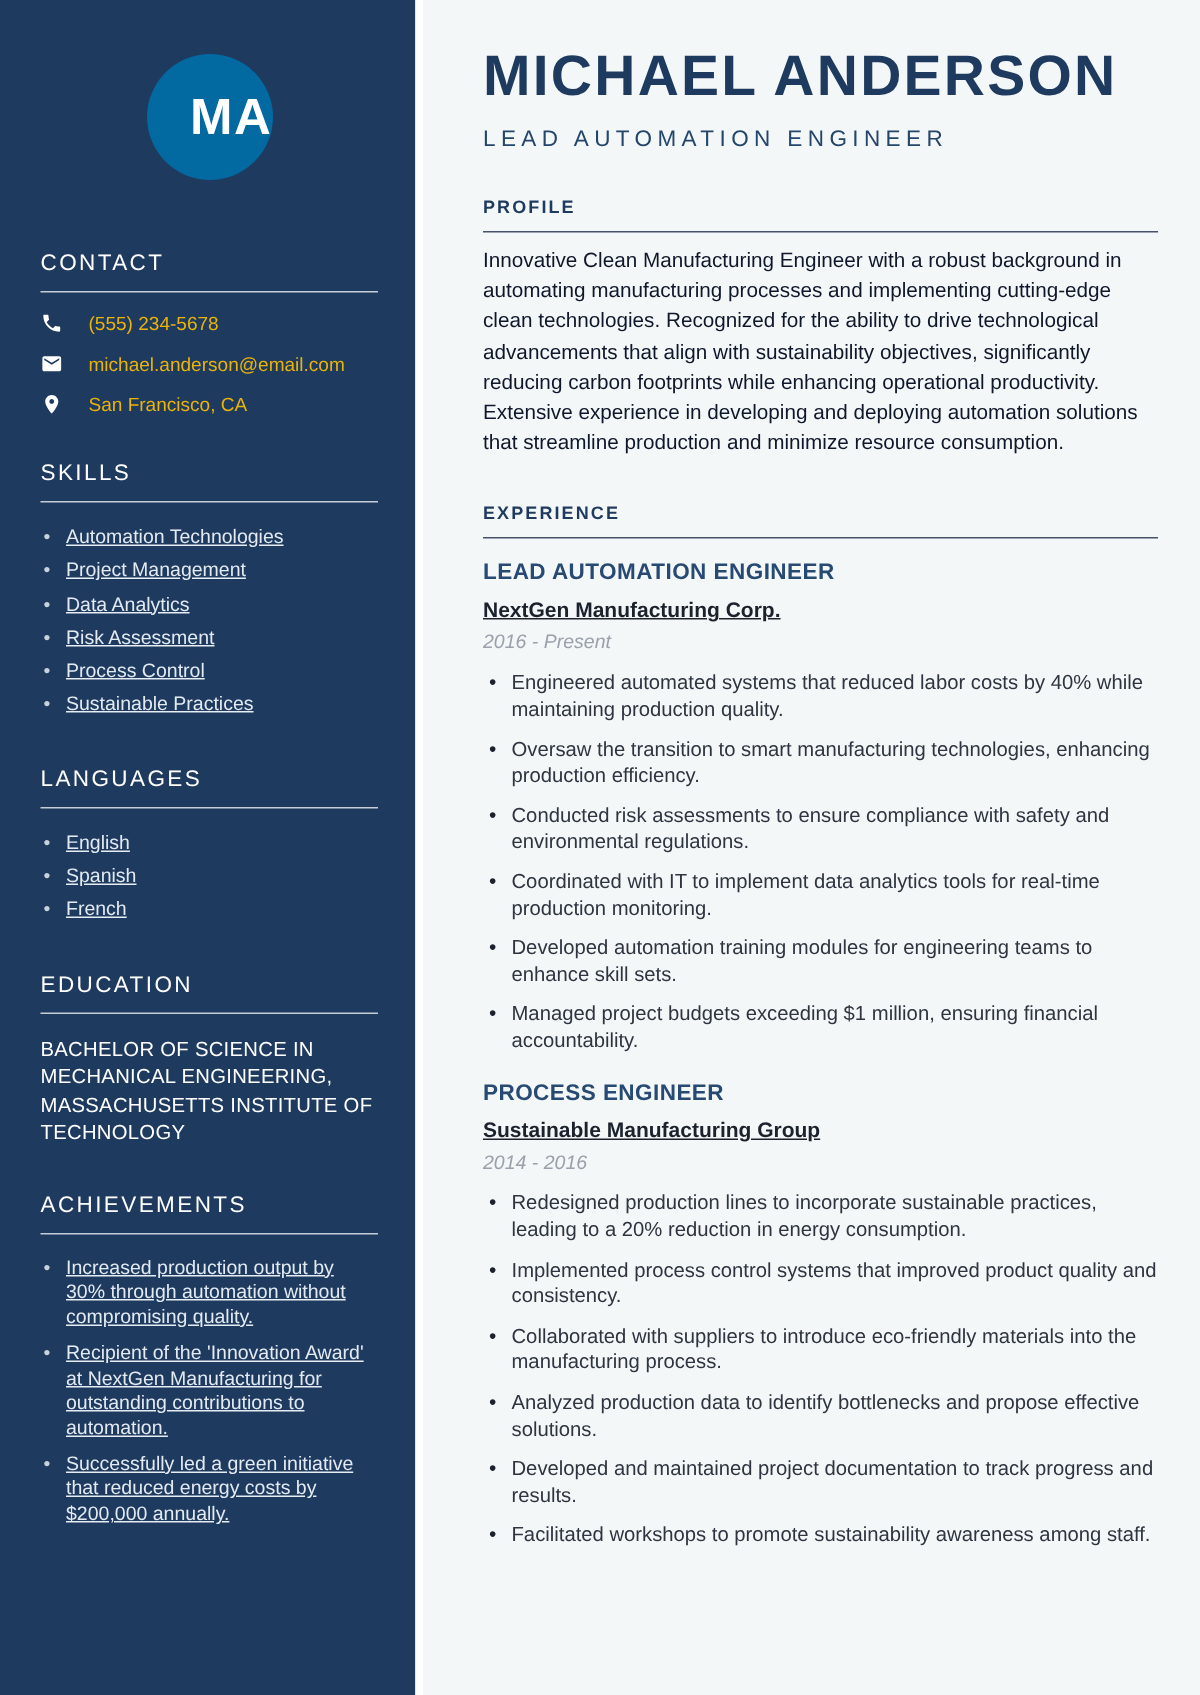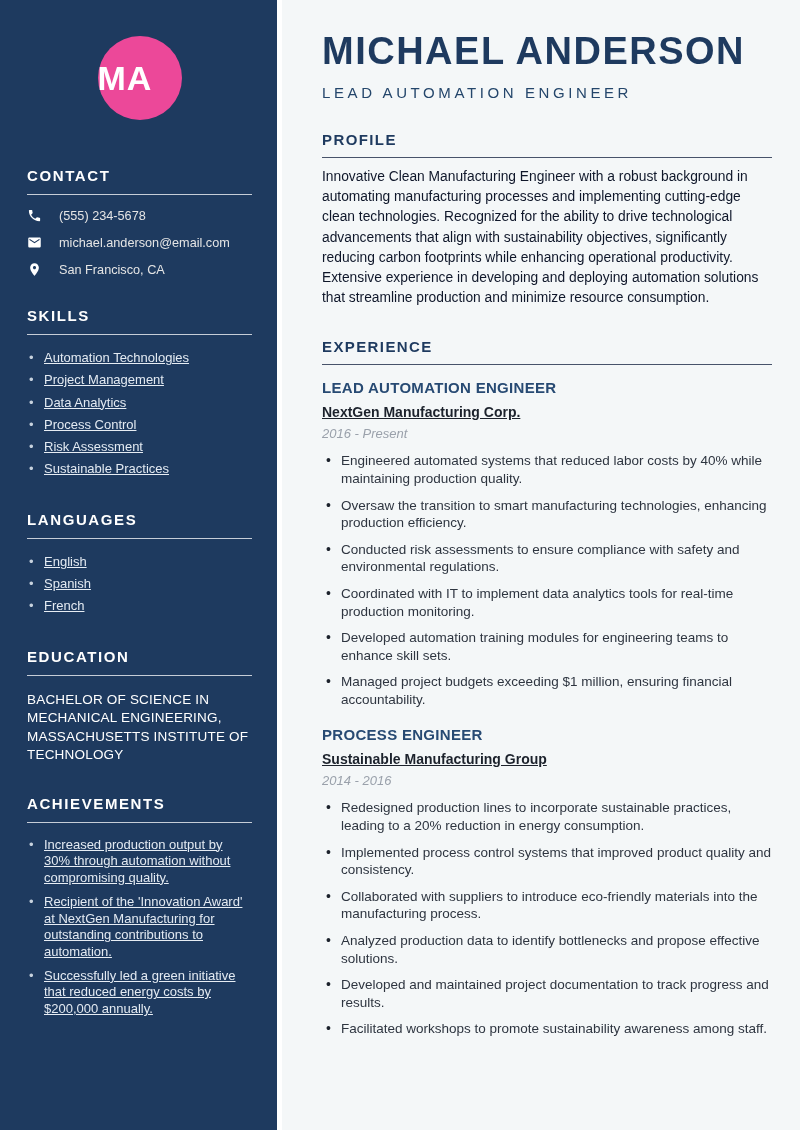--- a/index.html
+++ b/index.html
@@ -8,35 +8,35 @@
   .page { width: 800px; height: 1130px; display: flex; overflow: hidden; background: #ffffff; }
 
   
   .sidebar {
     width: 277px; min-width: 277px; height: 100%;
     background: #1e3a5f; color: #e7edf4;
     padding: 36px 25px 20px 27px;
   }
   .avatar {
     width: 84px; height: 84px; border-radius: 50%;
-    background: #ec4899; color: #ffffff;
-    display: flex; align-items: center; justify-content: flex-start;
+    background: #0369a1; color: #ffffff;
+    display: flex; align-items: center; justify-content: flex-end;
     font-size: 34px; font-weight: bold; letter-spacing: 1px;
     margin: 0 auto;
   }
   .side-section { margin-top: 30px; }
   .side-section.first { margin-top: 47px; }
   .side-heading {
-    color: #ffffff; font-size: 15px; font-weight: bold; letter-spacing: 1.6px;
+    color: #ffffff; font-size: 15px; font-weight: normal; letter-spacing: 1.6px;
     padding-bottom: 10px; border-bottom: 1px solid rgba(255,255,255,0.75);
   }
   .contact-list { margin-top: 13px; }
   .contact-row { display: flex; align-items: center; margin-top: 12px; }
   .contact-row .cicon { width: 15px; height: 15px; margin-right: 17px; flex: none; display: block; }
-  .contact-row .ctext { font-size: 12.7px; color: #e5e5e5; }
+  .contact-row .ctext { font-size: 12.7px; color: #eab308; }
 
   ul.side-list { list-style: none; margin-top: 12px; text-decoration: underline; }
   ul.side-list li {
     font-size: 13px; color: #e3eaf2; line-height: 22.3px;
     padding-left: 17px; position: relative;
   }
   ul.side-list li::before {
     content: "•"; position: absolute; left: 2px; color: #c7d2de;
   }
   .degree {
@@ -53,21 +53,21 @@
   }
   .name {
     font-size: 38px; font-weight: bold; color: #1e3a5f; letter-spacing: 1.5px;
     line-height: 1;
   }
   .job-subtitle {
     margin-top: 14px; font-size: 15px; font-weight: 500; color: #24466b;
     letter-spacing: 3.6px;
   }
   .main-heading {
-    margin-top: 30px; font-size: 15px; font-weight: bold; color: #1e3a5f;
+    margin-top: 30px; font-size: 12px; font-weight: bold; color: #1e3a5f;
     letter-spacing: 1.4px; padding-bottom: 9px; border-bottom: 1px solid #47536a;
   }
   .profile-text {
     margin-top: 9px; font-size: 13.8px; color: #0f172a; line-height: 20.2px;
   }
   .job { margin-top: 14px; }
   .job + .job { margin-top: 18px; }
   .job-title { font-size: 15px; font-weight: bold; color: #274a73; letter-spacing: 0.3px; }
   .company { margin-top: 8px; font-size: 14px; font-weight: bold; color: #1c222c; text-decoration: underline; }
   .dates { margin-top: 6px; font-size: 13px; font-style: italic; color: #9aa1ab; }
@@ -114,22 +114,22 @@
         </div>
       </div>
     </section>
 
     <section class="side-section">
       <div class="side-heading">SKILLS</div>
       <ul class="side-list">
         <li>Automation Technologies</li>
         <li>Project Management</li>
         <li>Data Analytics</li>
+        <li>Risk Assessment</li>
         <li>Process Control</li>
-        <li>Risk Assessment</li>
         <li>Sustainable Practices</li>
       </ul>
     </section>
 
     <section class="side-section">
       <div class="side-heading">LANGUAGES</div>
       <ul class="side-list">
         <li>English</li>
         <li>Spanish</li>
         <li>French</li>

